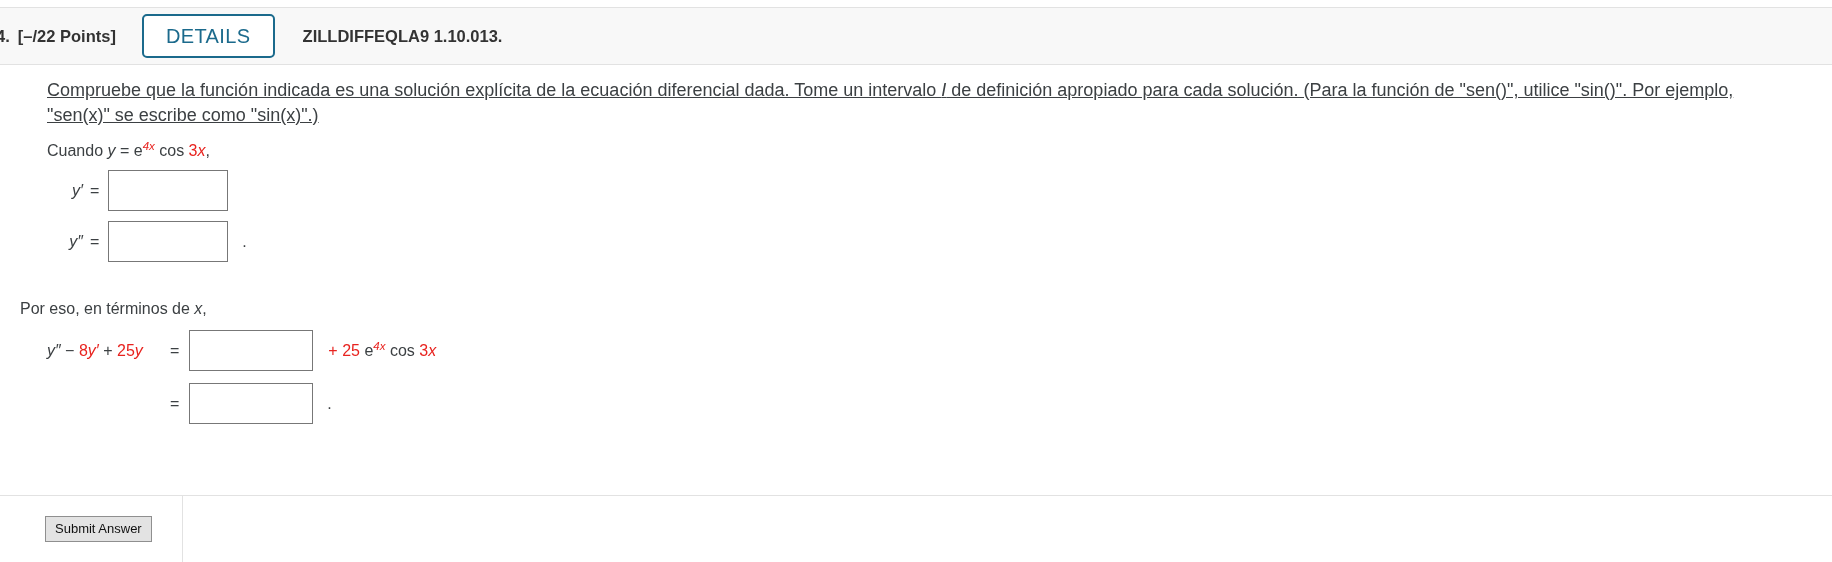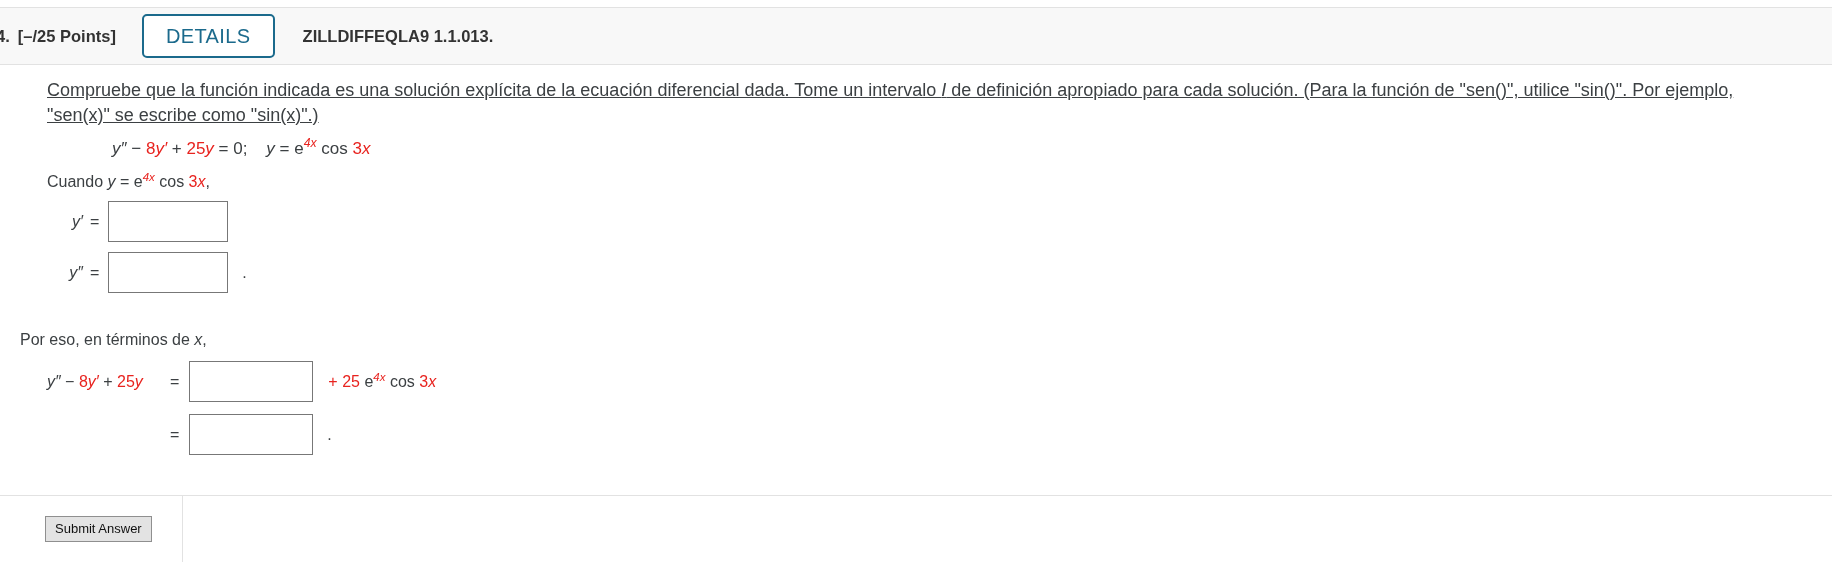--- a/index.html
+++ b/index.html
@@ -226,36 +226,33 @@
   }
 </style>
 </head>
 <body>
 
 <div class="page">
 
   <div class="qheader">
     <div class="qheader-left">
       <span class="qnum">4.</span>
-      <span class="points">[–/25 Points]</span>
+      <span class="points">[–/22 Points]</span>
       <button class="btn-outline details-btn">DETAILS</button>
-      <span class="assign-code">ZILLDIFFEQLA9 1.1.013.</span>
+      <span class="assign-code">ZILLDIFFEQLA9 1.10.013.</span>
     </div>
   </div>
 
   <div class="qbody">
 
     <div class="prompt">
       <span>Compruebe que la función indicada es una solución explícita de la ecuación diferencial dada. Tome un intervalo </span><span class="mathi">I</span><span> de definición apropiado para cada solución. (Para la función de "sen()", utilice "sin()". Por ejemplo,</span><br>
       <span>"sen(x)" se escribe como "sin(x)".)</span>
     </div>
 
-    <div class="eqline">
-      <span class="mathi">y″</span><span> − </span><span class="red">8</span><span class="mathi red">y′</span><span> + </span><span class="red">25</span><span class="mathi red">y</span><span> = 0;</span>&nbsp;&nbsp;&nbsp;&nbsp;<span class="mathi">y</span><span> = e</span><sup class="exp mathi red">4x</sup><span> cos </span><span class="red">3</span><span class="mathi red">x</span>
-    </div>
 
     <div class="cuando">
       <span>Cuando </span><span class="mathi">y</span><span> = e</span><sup class="exp mathi red">4x</sup><span> cos </span><span class="red">3</span><span class="mathi red">x</span><span>,</span>
     </div>
 
     <div class="inputrow">
       <span class="lbl mathi">y′</span>
       <span class="eqsign">=</span>
       <input class="ansbox" type="text" value="" style="">
     </div>

